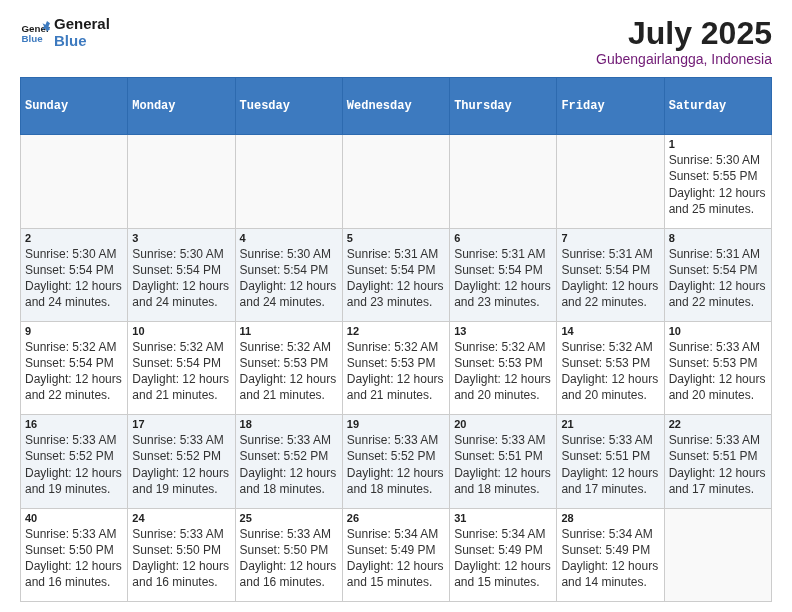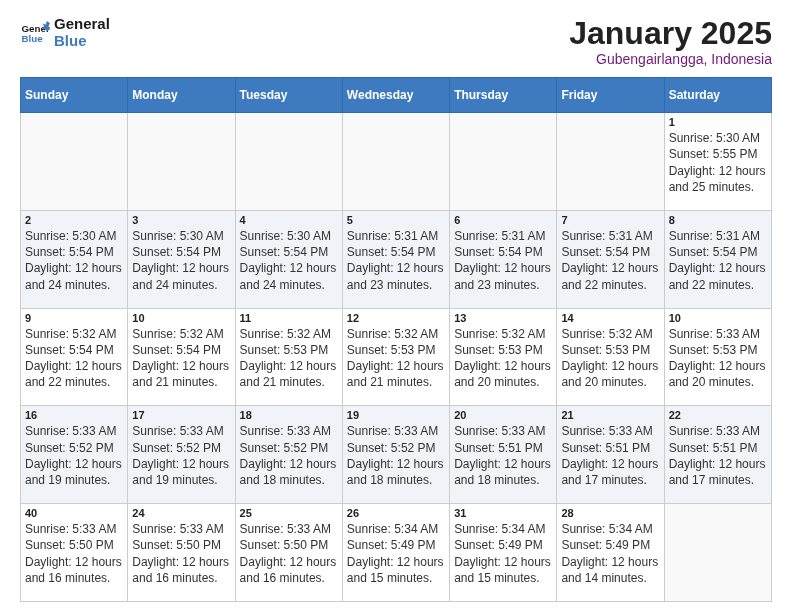--- a/index.html
+++ b/index.html
@@ -50,23 +50,24 @@
       border: 1px solid #ccc;
       border-collapse: collapse;
       width: 100%;
       table-layout: fixed;
     }
     .calendar th {
       background-color: #3d7abf;
       color: #fff;
       font-size: 12px;
       font-weight: bold;
-      padding: 10px 4px;
+      padding: 21px 4px;
       text-align: left;
       border: 1px solid #2d6aaf;
+      font-family: Liberation Mono, monospace;
     }
     .calendar td {
       vertical-align: top;
       border: 1px solid #ccc;
       padding: 3px 4px;
       font-size: 9px;
       color: #333;
       height: 82px;
     }
     .day-number {
@@ -98,21 +99,21 @@
         <text x="2" y="18" font-size="13" font-weight="bold" fill="#1a1a1a" font-family="Arial">General</text>
         <text x="2" y="32" font-size="13" font-weight="bold" fill="#3d7abf" font-family="Arial">Blue</text>
         <polygon points="32,8 40,14 36,22 40,30 32,36 28,28 20,32 24,22 20,14 28,18" fill="#3d7abf" transform="scale(0.5) translate(40,0)"></polygon>
       </svg>
       <div style="display:flex;flex-direction:column;line-height:1.1;">
         <span style="font-size:15px;font-weight:bold;color:#1a1a1a;">General</span>
         <span style="font-size:15px;font-weight:bold;color:#3d7abf;">Blue</span>
       </div>
     </div>
     <div class="title-area">
-      <div class="month-title">January 2025</div>
+      <div class="month-title">July 2025</div>
       <div class="subtitle">Gubengairlangga, Indonesia</div>
     </div>
   </div>
 
   <table class="calendar">
     <thead>
       <tr>
 
       <th>Sunday</th>
           <th>Monday</th>

